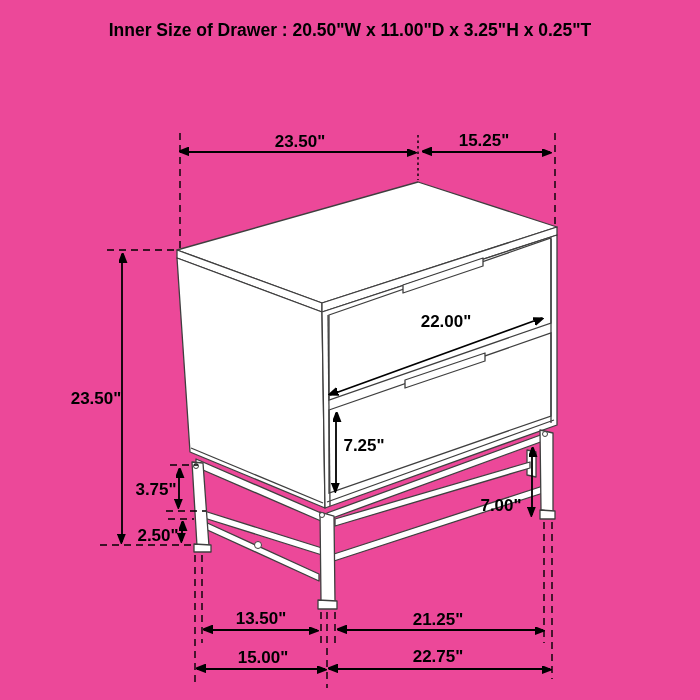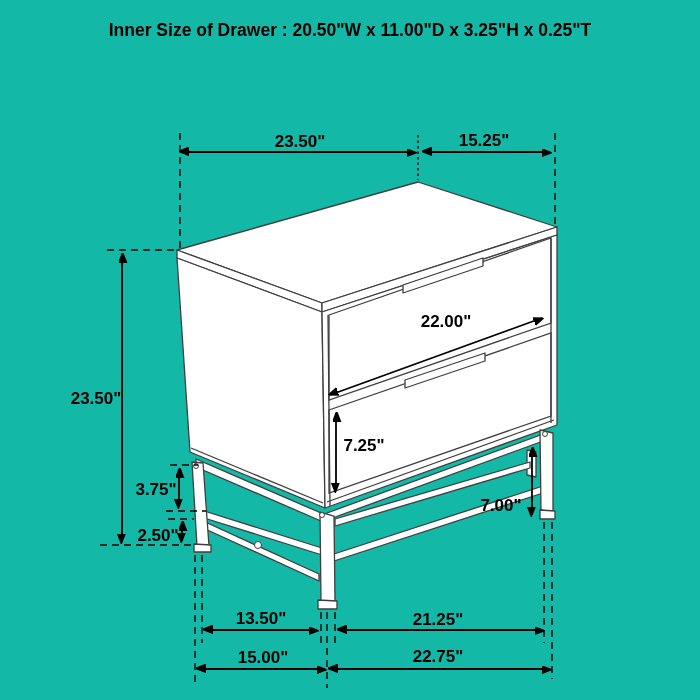--- a/index.html
+++ b/index.html
@@ -1,16 +1,16 @@
 <!DOCTYPE html>
 <html><head>
 <meta charset="utf-8">
 <style>
   html,body{margin:0;padding:0;background:#ffffff;}
-  #stage{position:relative;width:700px;height:700px;background:#14b8a6;overflow:hidden;
+  #stage{position:relative;width:700px;height:700px;background:#ec4899;overflow:hidden;
          font-family:"Liberation Sans", sans-serif;}
   svg{position:absolute;left:0;top:0;}
   .furn{fill:#ffffff;stroke:#3f3f3f;stroke-width:1.3;stroke-linejoin:round;}
   .furnline{fill:none;stroke:#3f3f3f;stroke-width:1.3;}
   .bolt{fill:#ffffff;stroke:#3f3f3f;stroke-width:1;}
   .dim{stroke:#000000;stroke-width:1.8;fill:none;}
   .dash{stroke:#000000;stroke-width:1.4;fill:none;stroke-dasharray:7 5;}
   .dots{stroke:#000000;stroke-width:1.4;fill:none;stroke-dasharray:2.5 3;}
   .lbl{font-family:"Liberation Sans", sans-serif;font-weight:bold;font-size:17px;fill:#000000;}
   .ttl{font-family:"Liberation Sans", sans-serif;font-weight:bold;font-size:17.5px;fill:#000000;}

